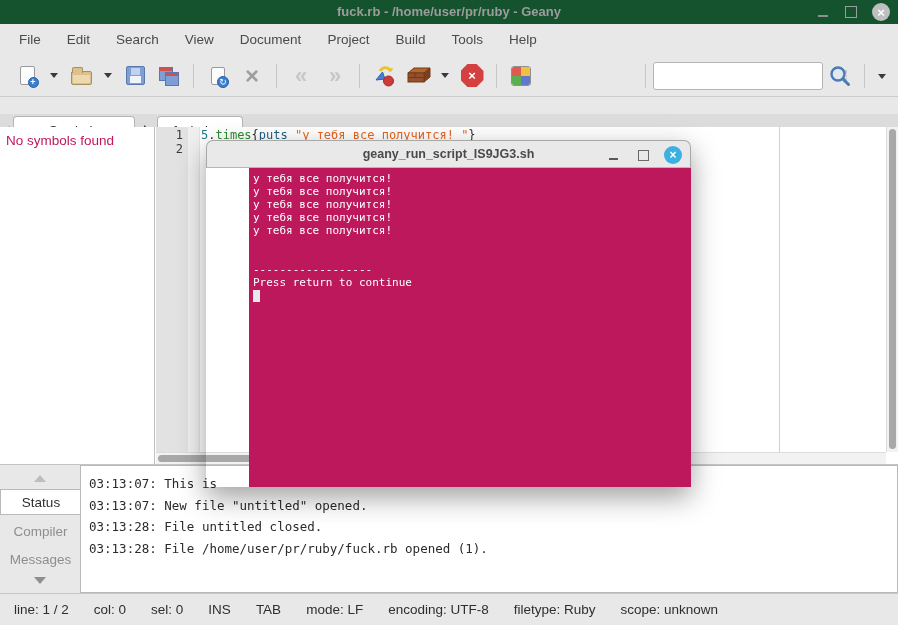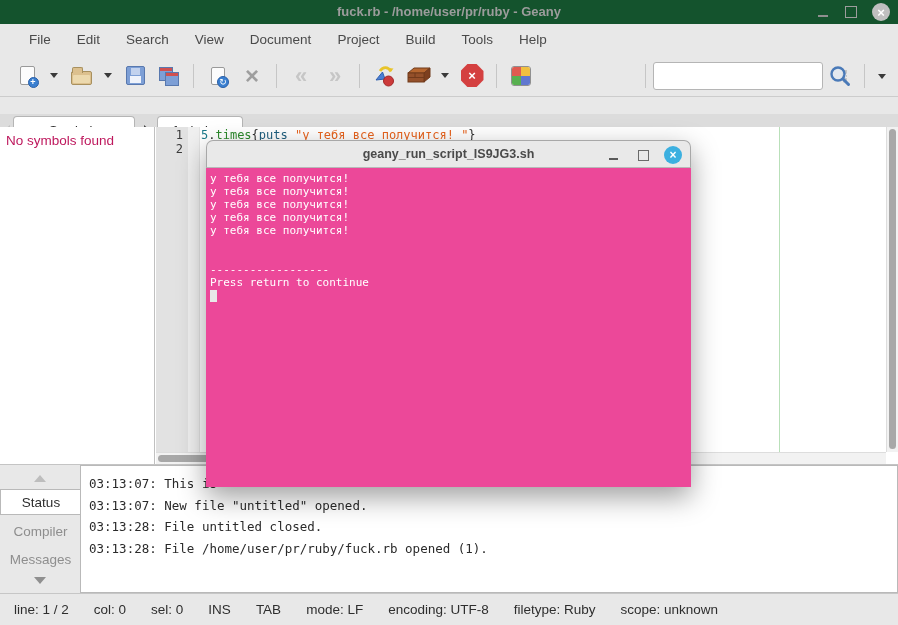--- a/index.html
+++ b/index.html
@@ -15,21 +15,21 @@
   .titlebar .title {
     position:absolute; left:0; right:0; top:4px; text-align:center;
     color:#9c9c9c; font-weight:bold; font-size:13px;
   }
   .winbtn { position:absolute; top:3px; width:18px; height:18px; display:flex; align-items:center; justify-content:center; cursor:default; }
   .wb-min { right:66px; } .wb-min::after { content:""; width:10px; height:2px; background:#8f8f8f; margin-top:8px; }
   .wb-max { right:38px; } .wb-max::after { content:""; width:10px; height:10px; border:1.5px solid #9d9d9d; }
   .wb-close { right:8px; background:#bfbfbf; border-radius:50%; color:#fff; font-weight:bold; font-size:13px; }
 
   
-  .menubar { position:absolute; left:0; top:24px; width:898px; height:31px; display:flex; align-items:center; padding-left:16px; }
+  .menubar { position:absolute; left:0; top:24px; width:898px; height:31px; display:flex; align-items:center; padding-left:6px; }
   .menu-item { padding:5px 13px; color:#4a4a4a; font-size:13.5px; }
 
   
   .toolbar { position:absolute; left:0; top:55px; width:898px; height:42px; display:flex; align-items:center; padding-left:10px; border-bottom:1px solid #cccccc; }
   .tb-btn { width:34px; height:34px; display:flex; align-items:center; justify-content:center; position:relative; }
   .tb-dd { width:20px; height:34px; display:flex; align-items:center; justify-content:center; }
   .caret-down { width:0; height:0; border-left:4.5px solid transparent; border-right:4.5px solid transparent; border-top:5px solid #3a3a3a; }
   .tb-sep { width:1px; height:24px; background:#c6c6c6; margin:0 7px; }
 
   .icon-new { width:15px; height:19px; background:#fcfcfc; border:1px solid #9a9a9a; border-radius:2px; position:relative; }
@@ -103,21 +103,21 @@
   .statusbar { position:absolute; left:0; top:593px; width:898px; height:32px; background:#e8e8e8; border-top:1px solid #c6c6c6; display:flex; align-items:center; gap:25px; padding-left:14px; font-size:13.5px; color:#2e2e2e; }
 
   
   .terminal { position:absolute; left:206px; top:140px; width:485px; height:347px; z-index:10; box-shadow:0 10px 28px rgba(0,0,0,0.38); border-radius:7px 7px 0 0; }
   .t-titlebar { position:relative; height:28px; background:#e9e9e9; border:1px solid #a8a8a8; border-bottom:1px solid #b8b8b8; border-radius:7px 7px 0 0; }
   .t-title { position:absolute; left:0; right:0; top:6px; text-align:center; font-size:12.5px; font-weight:bold; color:#4a4a4a; }
   .t-btn { position:absolute; top:5px; width:18px; height:18px; display:flex; align-items:center; justify-content:center; }
   .t-min { right:68px; } .t-min::after { content:""; width:9px; height:2px; background:#5a5a5a; margin-top:8px; }
   .t-max { right:38px; } .t-max::after { content:""; width:9px; height:9px; border:1.5px solid #6a6a6a; }
   .t-close { right:8px; background:#3cb0e0; border-radius:50%; color:#fff; font-weight:bold; font-size:12px; }
-  .t-body { height:319px; background:#ec4899; padding:4px 4px; overflow:hidden; }
+  .t-body { height:319px; background:#be185d; padding:4px 4px; overflow:hidden;margin-left:43px; }
   .t-line { font-family:"DejaVu Sans Mono", monospace; font-size:11px; line-height:13px; color:#ffffff; white-space:pre; min-height:13px; }
   .t-cursor { width:7px; height:12px; background:#e8e8e8; margin-top:1px; }
 </style>
 </head>
 <body>
 
 <div class="titlebar">
   <div class="title">fuck.rb - /home/user/pr/ruby - Geany</div>
   <div class="winbtn wb-min"></div>
   <div class="winbtn wb-max"></div>

